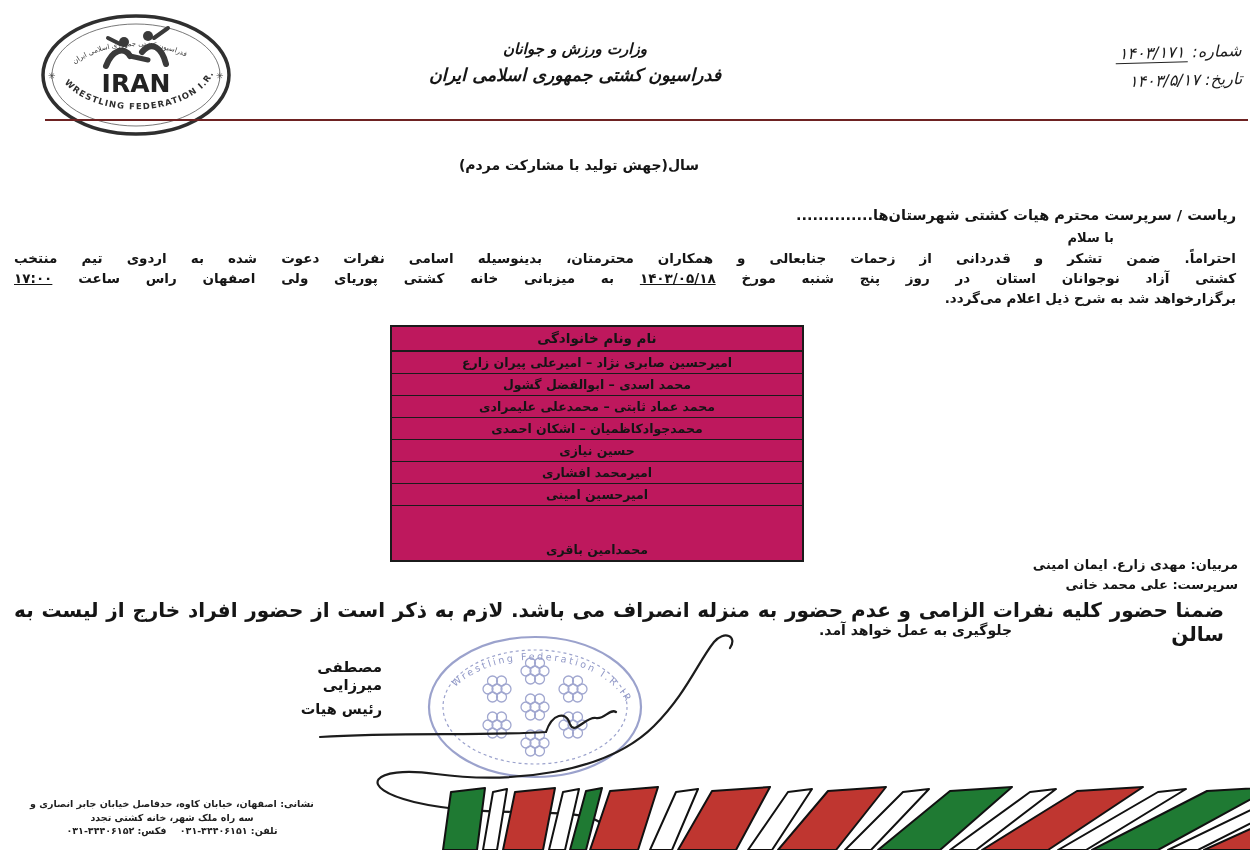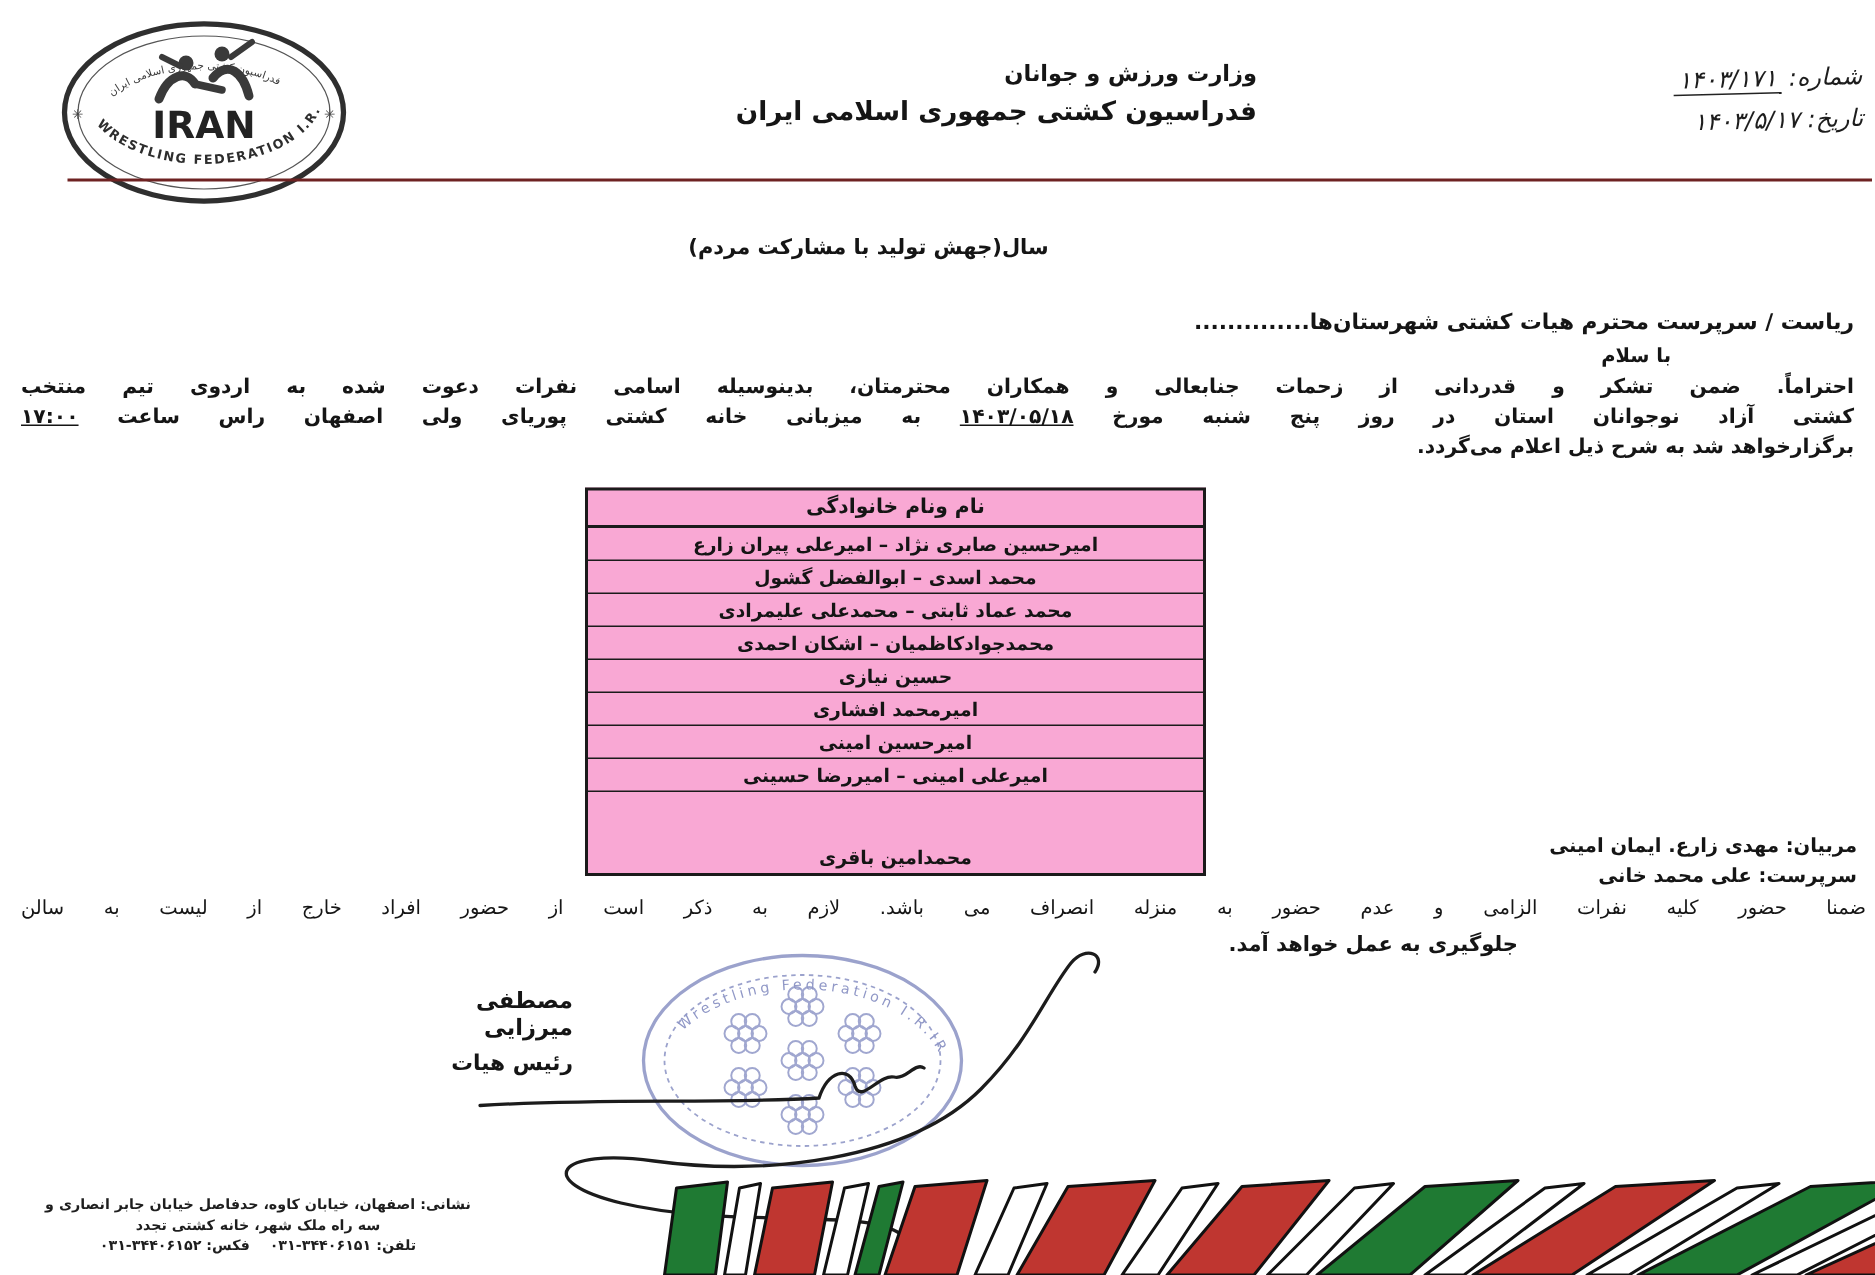--- a/index.html
+++ b/index.html
@@ -4,45 +4,45 @@
 <style>
   html,body{margin:0;padding:0;background:#e8e8e8;}
   .page{
     position:relative;width:1250px;height:850px;background:#ffffff;
     font-family:"DejaVu Sans",sans-serif;color:#151515;overflow:hidden;
     margin:0 auto;
   }
   .abs{position:absolute;}
   
   .logo{left:36px;top:8px;width:200px;height:138px;}
-  .hdr-center{left:368px;top:40px;width:470px;direction:rtl;}
+  .hdr-center{left:340px;top:40px;width:470px;text-align:center;direction:rtl;font-style:italic;}
   .hdr-ministry{font-size:15px;font-weight:bold;}
   .hdr-federation{font-size:17.5px;font-weight:bold;margin-top:7px;letter-spacing:.5px;}
   .hdr-board{font-size:11.5px;font-weight:bold;margin-top:7px;}
   .hdr-nums{right:8px;top:44px;width:235px;direction:rtl;transform:rotate(-1.5deg);}
   .hand-line{font-size:16px;font-style:italic;font-weight:500;color:#1d1d1d;margin-bottom:9px;white-space:nowrap;}
   .hand-underline{border-bottom:1.5px solid #232323;padding:0 3px;}
   .rule{left:45px;top:119px;width:1203px;height:2px;background:#6e2222;}
   
   .slogan{left:0;top:157px;width:1158px;text-align:center;font-size:14px;font-weight:bold;direction:rtl;}
   .addressee{right:14px;top:207px;font-size:14.5px;font-weight:bold;direction:rtl;white-space:nowrap;}
   .salutation{right:136px;top:230px;font-size:13px;font-weight:bold;direction:rtl;}
   .body-par{right:14px;left:14px;top:248px;direction:rtl;font-size:13.5px;font-weight:bold;line-height:20px;}
   .jline{text-align:justify;text-align-last:justify;}
   .rline{}
   .u{ text-decoration:underline; }
   .num{direction:ltr;unicode-bidi:isolate;}
   
-  .wtable{left:390px;top:325px;width:410px;border:2px solid #1b1b1b;direction:rtl;background:#f9a8d4;}
+  .wtable{left:390px;top:325px;width:410px;border:2px solid #1b1b1b;direction:rtl;background:#be185d;}
   .wtable .thead{height:23px;line-height:23px;text-align:center;font-size:13.5px;font-weight:bold;border-bottom:2px solid #1b1b1b;}
   .wtable .trow{height:21px;line-height:21px;text-align:center;font-size:12.5px;font-weight:bold;border-bottom:1.5px solid #1b1b1b;}
   .wtable .trow:last-child{border-bottom:none;margin-top:33px;}
   
   .staff{right:12px;top:555px;direction:rtl;text-align:right;font-size:13px;font-weight:bold;line-height:20px;}
-  .note1{right:6px;left:14px;top:598px;direction:rtl;font-size:13px;font-weight:normal;text-align:justify;text-align-last:justify;}
+  .note1{right:26px;left:14px;top:598px;direction:rtl;font-size:20px;font-weight:bold;text-align:justify;text-align-last:justify;}
   .note2{right:238px;top:622px;direction:rtl;font-size:14px;font-weight:bold;margin-left:32px;}
   
   .sig-block{left:254px;top:658px;width:128px;direction:rtl;text-align:right;}
   .sig-name{font-size:15px;font-weight:bold;}
   .sig-title{font-size:14.5px;font-weight:bold;margin-top:7px;padding-left:6px;}
   .sigart{left:250px;top:608px;width:530px;height:242px;pointer-events:none;}
   
   .footer{left:12px;top:797px;width:320px;direction:rtl;text-align:center;font-size:9.5px;font-weight:bold;line-height:13.5px;color:#1e1e1e;}
   .flag{left:430px;top:780px;width:820px;height:70px;}
   .st-g{fill:#1f7a33;stroke:#111;stroke-width:2;stroke-linejoin:round;}
@@ -118,21 +118,20 @@
 
   <div class="abs wtable">
     <div class="thead">نام ونام خانوادگی</div>
     <div class="trow">امیرحسین صابری نژاد – امیرعلی پیران زارع</div>
     <div class="trow">محمد اسدی – ابوالفضل گشول</div>
     <div class="trow">محمد عماد ثابتی – محمدعلی علیمرادی</div>
     <div class="trow">محمدجوادکاظمیان – اشکان احمدی</div>
     <div class="trow">حسین نیازی</div>
     <div class="trow">امیرمحمد افشاری</div>
     <div class="trow">امیرحسین امینی</div>
-    <div class="trow">امیرعلی امینی – امیررضا حسینی</div>
     <div class="trow">محمدامین باقری</div>
   </div>
 
   <div class="abs staff">
     <div>مربیان:  مهدی زارع. ایمان امینی</div>
     <div>سرپرست: علی محمد خانی</div>
   </div>
 
   <div class="abs note1">ضمنا حضور کلیه نفرات الزامی و عدم حضور به منزله انصراف می باشد. لازم به ذکر است از حضور افراد خارج از لیست به سالن</div>
   <div class="abs note2">جلوگیری به عمل خواهد آمد.</div>

